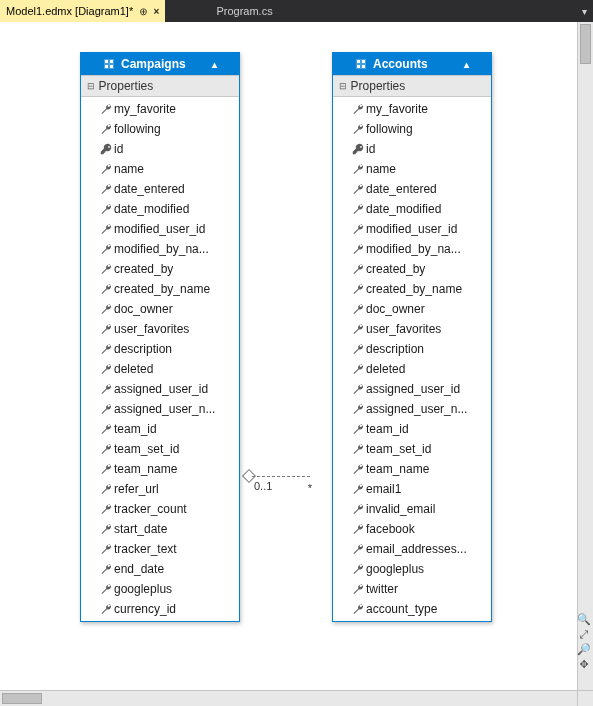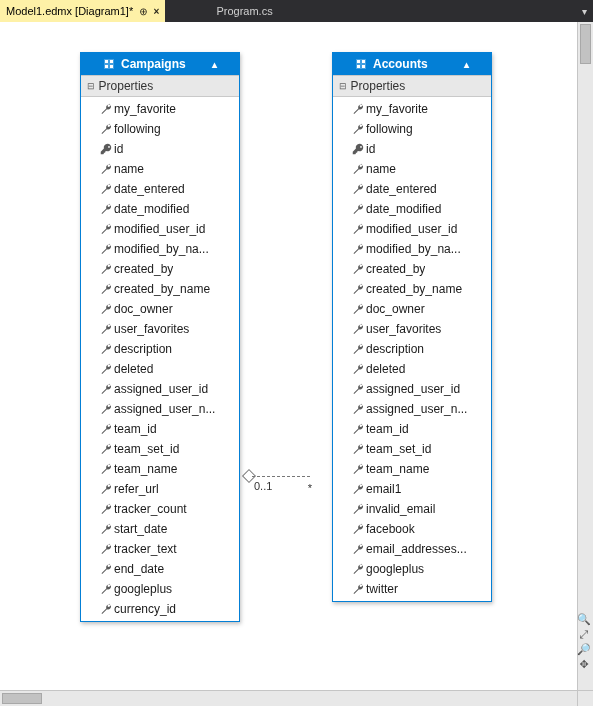--- a/index.html
+++ b/index.html
@@ -496,20 +496,28 @@
           <span class="plabel">googleplus</span>
         </div>
         <div class="prop">
           <span class="picon wrench">
             <svg width="12" height="12" viewBox="0 0 16 16">
               <path fill="#5a5a5a" d="M13.7 2.3a4 4 0 0 0-5.3 5.1L2 13.8l.9.9 6.4-6.4a4 4 0 0 0 5.1-5.3l-2.3 2.3-1.6-.4-.4-1.6 2.3-2.3z"></path>
             </svg>
           </span>
           <span class="plabel">twitter</span>
         </div>
+        <div class="prop">
+          <span class="picon wrench">
+            <svg width="12" height="12" viewBox="0 0 16 16">
+              <path fill="#5a5a5a" d="M13.7 2.3a4 4 0 0 0-5.3 5.1L2 13.8l.9.9 6.4-6.4a4 4 0 0 0 5.1-5.3l-2.3 2.3-1.6-.4-.4-1.6 2.3-2.3z"></path>
+            </svg>
+          </span>
+          <span class="plabel">account_type</span>
+        </div>
       </div>
   </div>
 
   <div class="rel">
     <div class="dia"></div>
     <div class="line"></div>
     <span class="lab-l">0..1</span>
     <span class="lab-r">*</span>
   </div>
 

